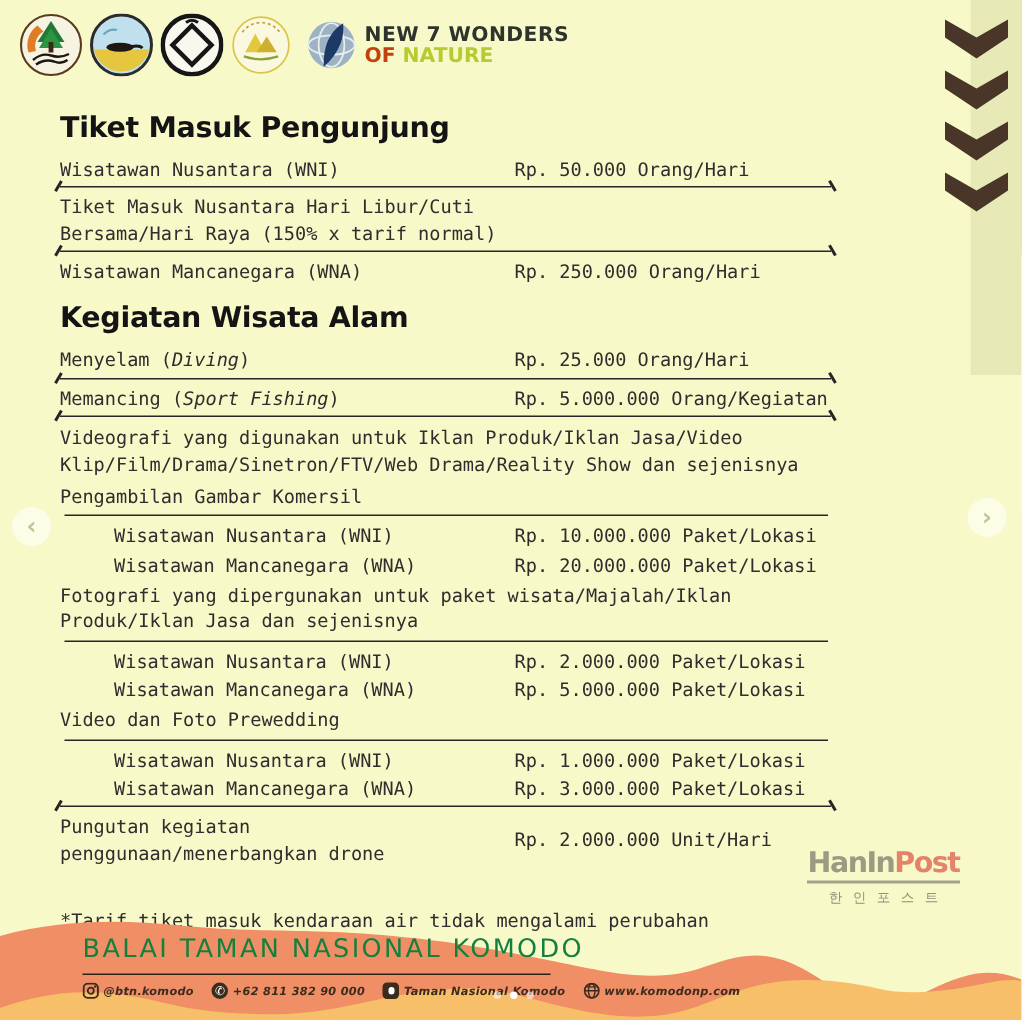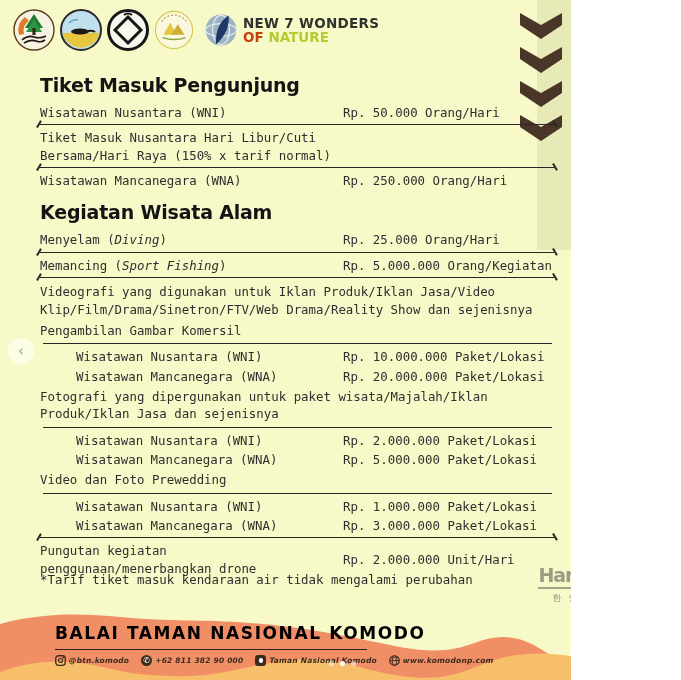--- a/index.html
+++ b/index.html
@@ -1,18 +1,18 @@
 <!DOCTYPE html>
 <html><head>
 <meta charset="utf-8">
 <style>
   * { box-sizing: border-box; margin: 0; padding: 0; }
   body { font-family: "DejaVu Sans", sans-serif; }
   .canvas {
-    position: relative; width: 571px; height: 680px;
+    position: relative; width: 681px; height: 680px;
     background: #f8f9c9; overflow: hidden;
   }
   
   .side-strip { position: absolute; right: 0; top: 0; width: 34px; height: 250px;
     background: rgba(140,155,90,0.16); }
 
   
   .logos-row { position: absolute; left: 13px; top: 9px; display: flex; align-items: center; gap: 5px; }
   .logo { width: 42px; height: 42px; }
   .logo svg { width: 100%; height: 100%; }
@@ -47,38 +47,38 @@
   .price { flex: 1; line-height: 1.4; padding-left: 3px; }
   .subheader { padding: 2px 0; line-height: 1.4; }
   .rule { position: relative; border-top: 1.7px solid #262626; margin: 2px 0 3px; }
   .rule::before, .rule::after { content: ""; position: absolute; top: -5px; width: 1.6px; height: 8px; background: #262626; }
   .rule::before { left: -2px; transform: rotate(30deg); }
   .rule::after { right: -2px; transform: rotate(-30deg); }
   .rule.partial { margin-left: 3px; margin-right: 2px; }
   .rule.partial::before, .rule.partial::after { display: none; }
 
   
-  .footnote { position: absolute; left: 40px; top: 572px;
+  .footnote { position: absolute; left: 40px; top: 606px;
     font-family: "DejaVu Sans Mono", monospace; font-size: 12.4px; color: #2e2e2e; }
 
   
   .haninpost { position: absolute; left: 536px; top: 566px; width: 106px; text-align: center; }
   .hp-word { font-weight: bold; font-size: 19px; letter-spacing: -1px; line-height: 1; }
   .hp-1 { color: #9b9b84; }
   .hp-2 { color: #e5826c; }
   .hp-line { border-top: 2px solid #a3a38c; margin: 2px 2px 3px; }
   .hp-sub { font-size: 9px; color: #90907c; letter-spacing: 7px; padding-left: 7px; white-space: nowrap; }
 
   
   .waves { position: absolute; left: 0; bottom: 0; width: 681px; height: 72px; z-index: 1; }
   .waves svg { display: block; width: 681px; height: 72px; }
 
   
   .footer-title { position: absolute; left: 55px; top: 623px; z-index: 3;
-    font-weight: bold; font-size: 17px; letter-spacing: 1.6px; color: #000000; }
+    font-weight: normal; font-size: 17px; letter-spacing: 1.6px; color: #15803d; }
   .footer-line { position: absolute; left: 55px; top: 649px; width: 312px; z-index: 3;
     border-top: 1.6px solid #2d2215; }
   .contacts { position: absolute; left: 55px; top: 655px; z-index: 3;
     display: flex; align-items: flex-start; gap: 12px; font-style: italic; }
   .contact { display: flex; align-items: center; gap: 3px; cursor: pointer; }
   .contact-text { font-size: 7.5px; font-weight: bold; color: #3c2c1e; letter-spacing: 0.2px; }
   .ic { display: inline-flex; align-items: center; justify-content: center; }
   .ic-phone { width: 11px; height: 11px; border-radius: 50%; background: #3c2c1e; color: #fff;
     font-size: 8px; line-height: 1; }
   .ic-cam { width: 11px; height: 11px; border-radius: 3px; background: #3c2c1e; position: relative; }

